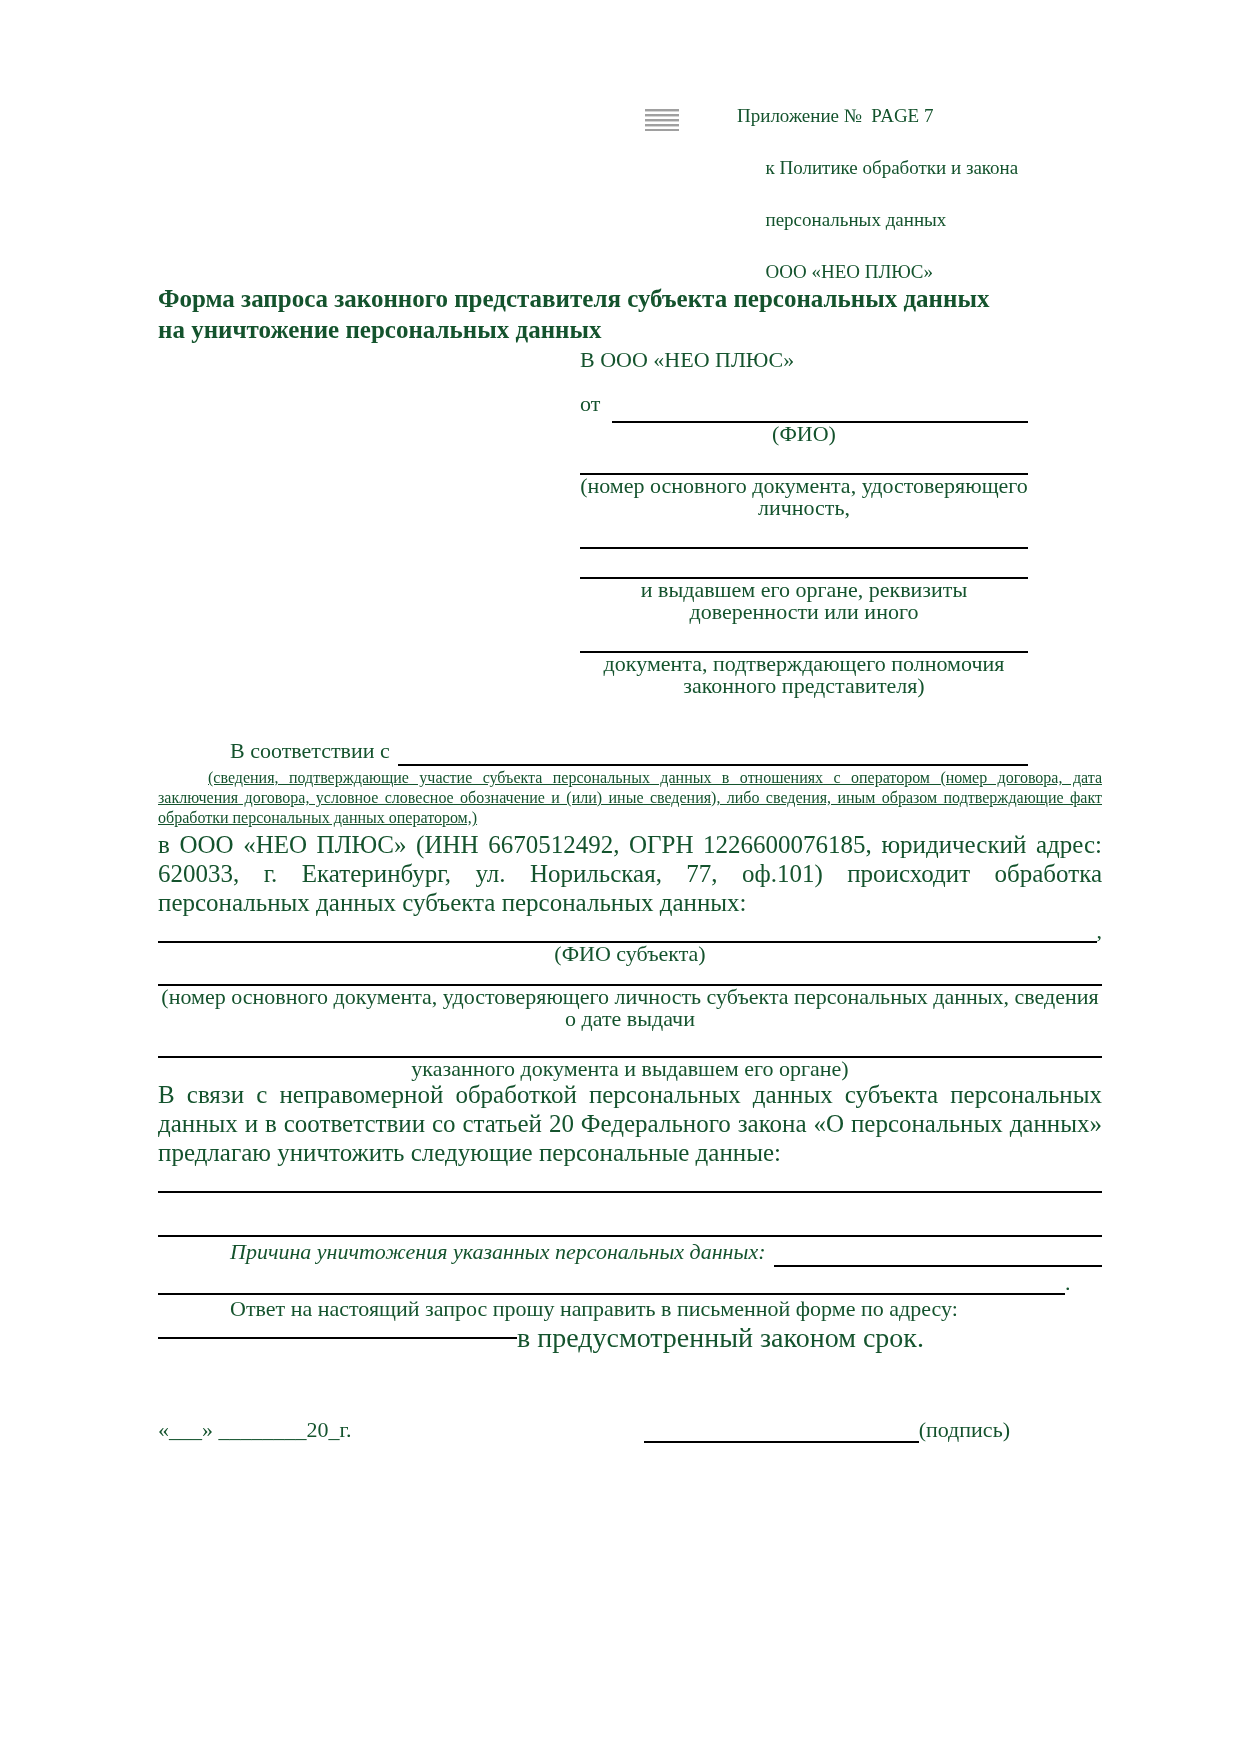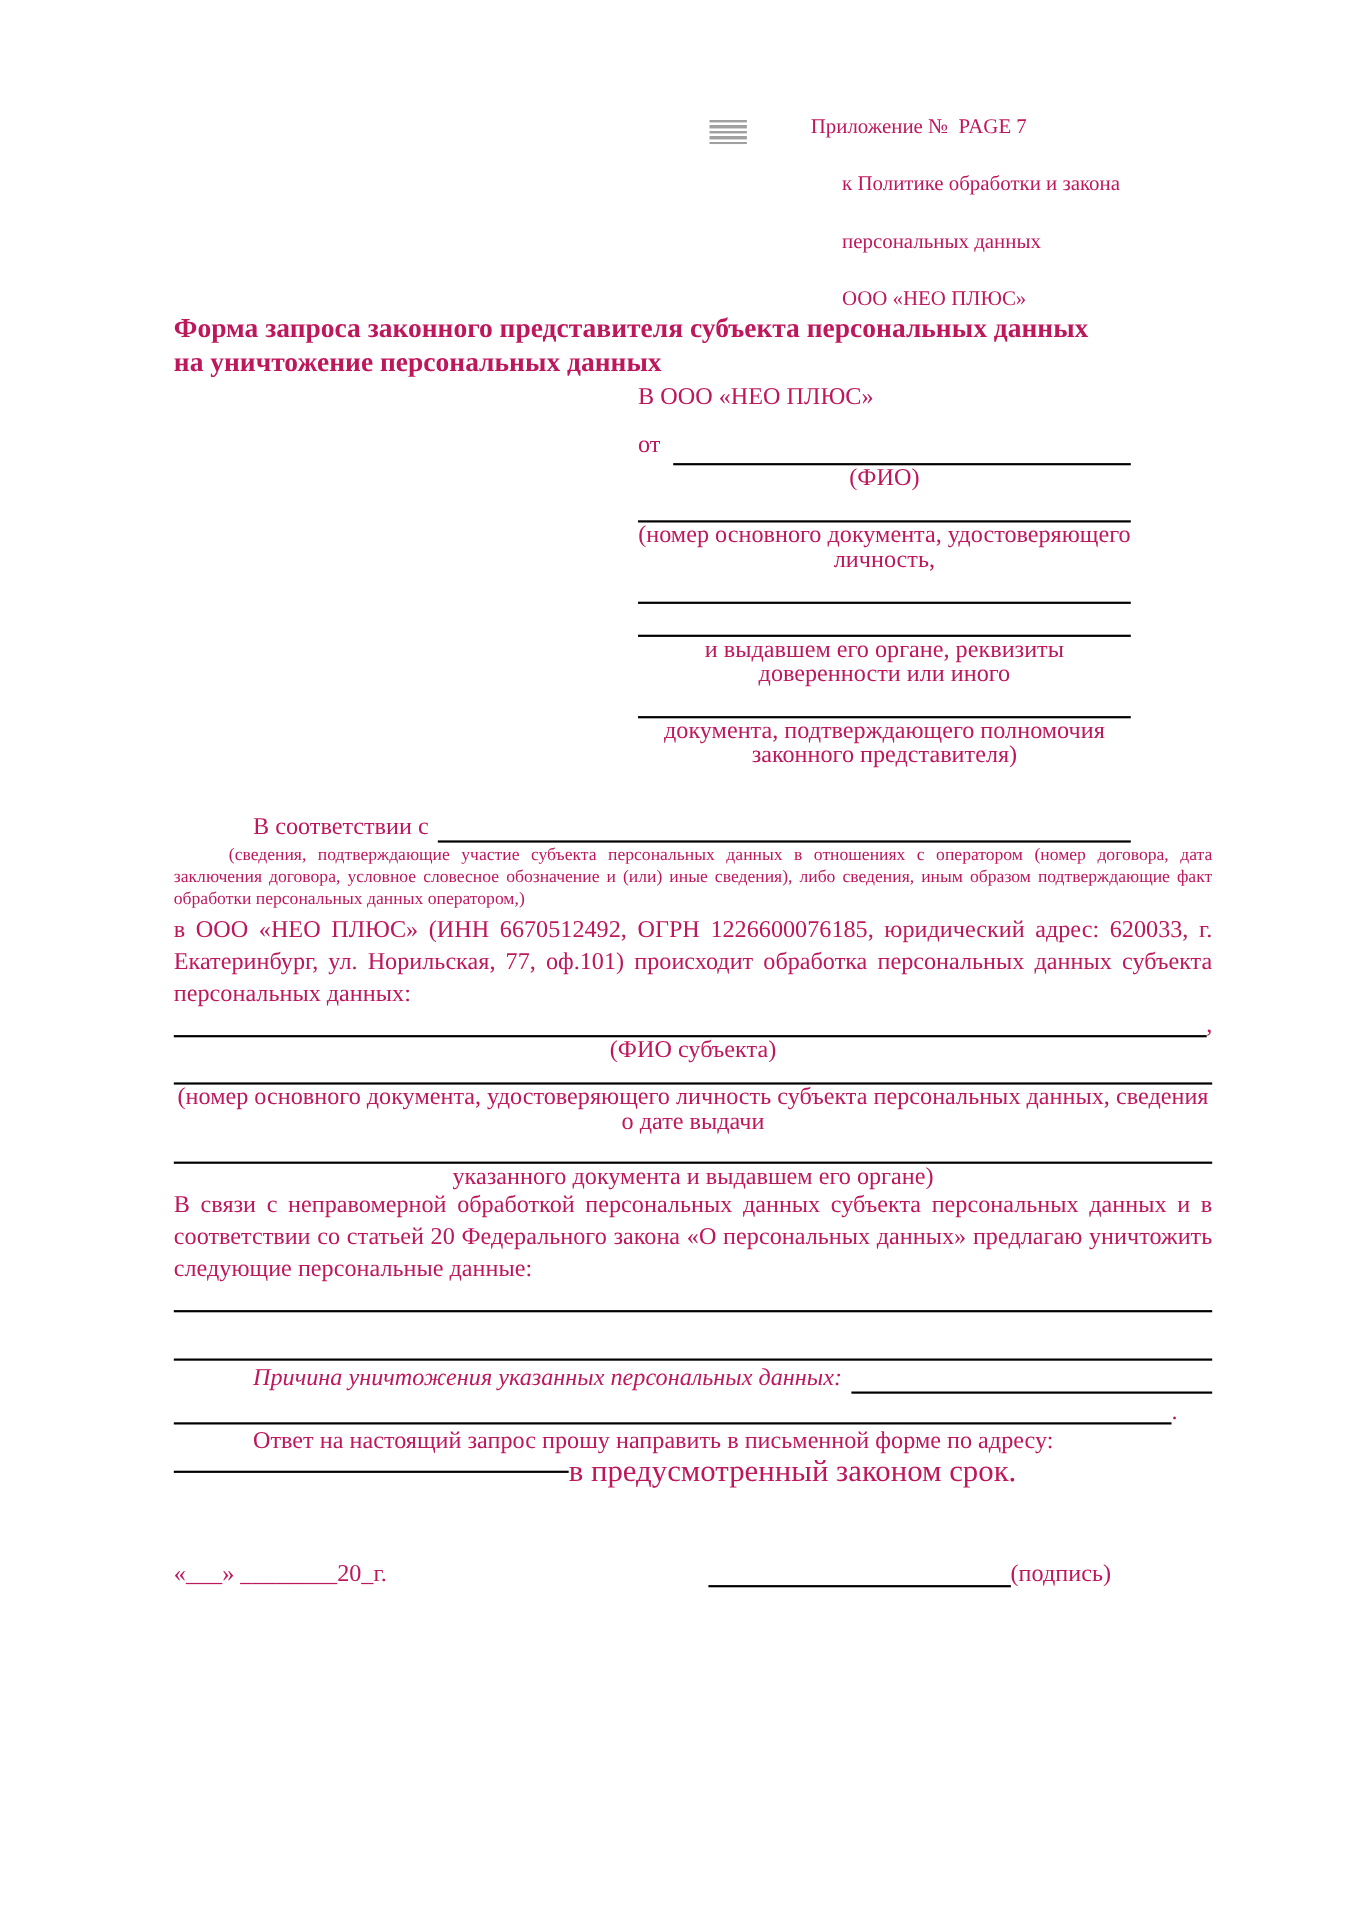--- a/index.html
+++ b/index.html
@@ -2,21 +2,21 @@
 <html><head>
 <meta charset="utf-8">
 <style>
   * { margin:0; padding:0; box-sizing:border-box; }
   html,body { background:#e8e8e8; }
   .page {
     position:relative;
     width:1242px; height:1755px;
     margin:0 auto;
     background:#ffffff;
-    color:#be185d;
+    color:#14532d;
     font-family:"Liberation Serif", serif;
     padding:103px 140px 0 158px;
     overflow:hidden;
   }
   
   .header { position:relative; height:104px; }
   .header-text { margin-left:579px; font-size:19px; line-height:26px; white-space:pre-wrap; }
   .artifact {
     position:absolute; left:487px; top:6px; width:34px; height:22px;
     background:repeating-linear-gradient(180deg,#8f8f8f 0 2px,#cfcfcf 2px 3px,rgba(255,255,255,0) 3px 5px);
@@ -30,23 +30,23 @@
   .from-row { display:flex; margin-top:10px; height:38px; font-size:22px; }
   .from-label { line-height:38px; padding-right:12px; }
   .fill { flex:1; border-bottom:2px solid #000; }
   .uline { border-bottom:2px solid #000; }
   .addr .uline { height:30px; }
   .caption { font-size:22px; line-height:22px; text-align:center; }
   
   .accordance { display:flex; margin-top:39px; margin-right:74px; height:30px; font-size:22px; }
   .accordance .lead { line-height:30px; white-space:nowrap; padding-left:72px; padding-right:8px; }
   
-  .note { margin-top:2px; font-size:16px; line-height:20px; text-align:justify; text-indent:50px; }
+  .note { margin-top:2px; font-size:16px; line-height:20px; text-align:justify; text-indent:50px;text-decoration:underline; }
   
-  .para { font-size:22px; line-height:29px; text-align:justify; }
+  .para { font-size:25px; line-height:29px; text-align:justify; }
   .para.op { margin-top:2px; }
   
   .wrow { display:flex; height:26px; }
   .wrow.h21 { height:21px; }
   .wrow.h28 { height:28px; }
   .wrow.h44 { height:44px; }
   .wrow.h30 { height:30px; font-size:22px; }
   .suffix { font-size:22px; line-height:24px; align-self:flex-end; }
   .reason-lead { line-height:30px; white-space:nowrap; padding-left:72px; padding-right:8px;font-style:italic; }
   .fixed-ul-907 { width:907px; border-bottom:2px solid #000; }

